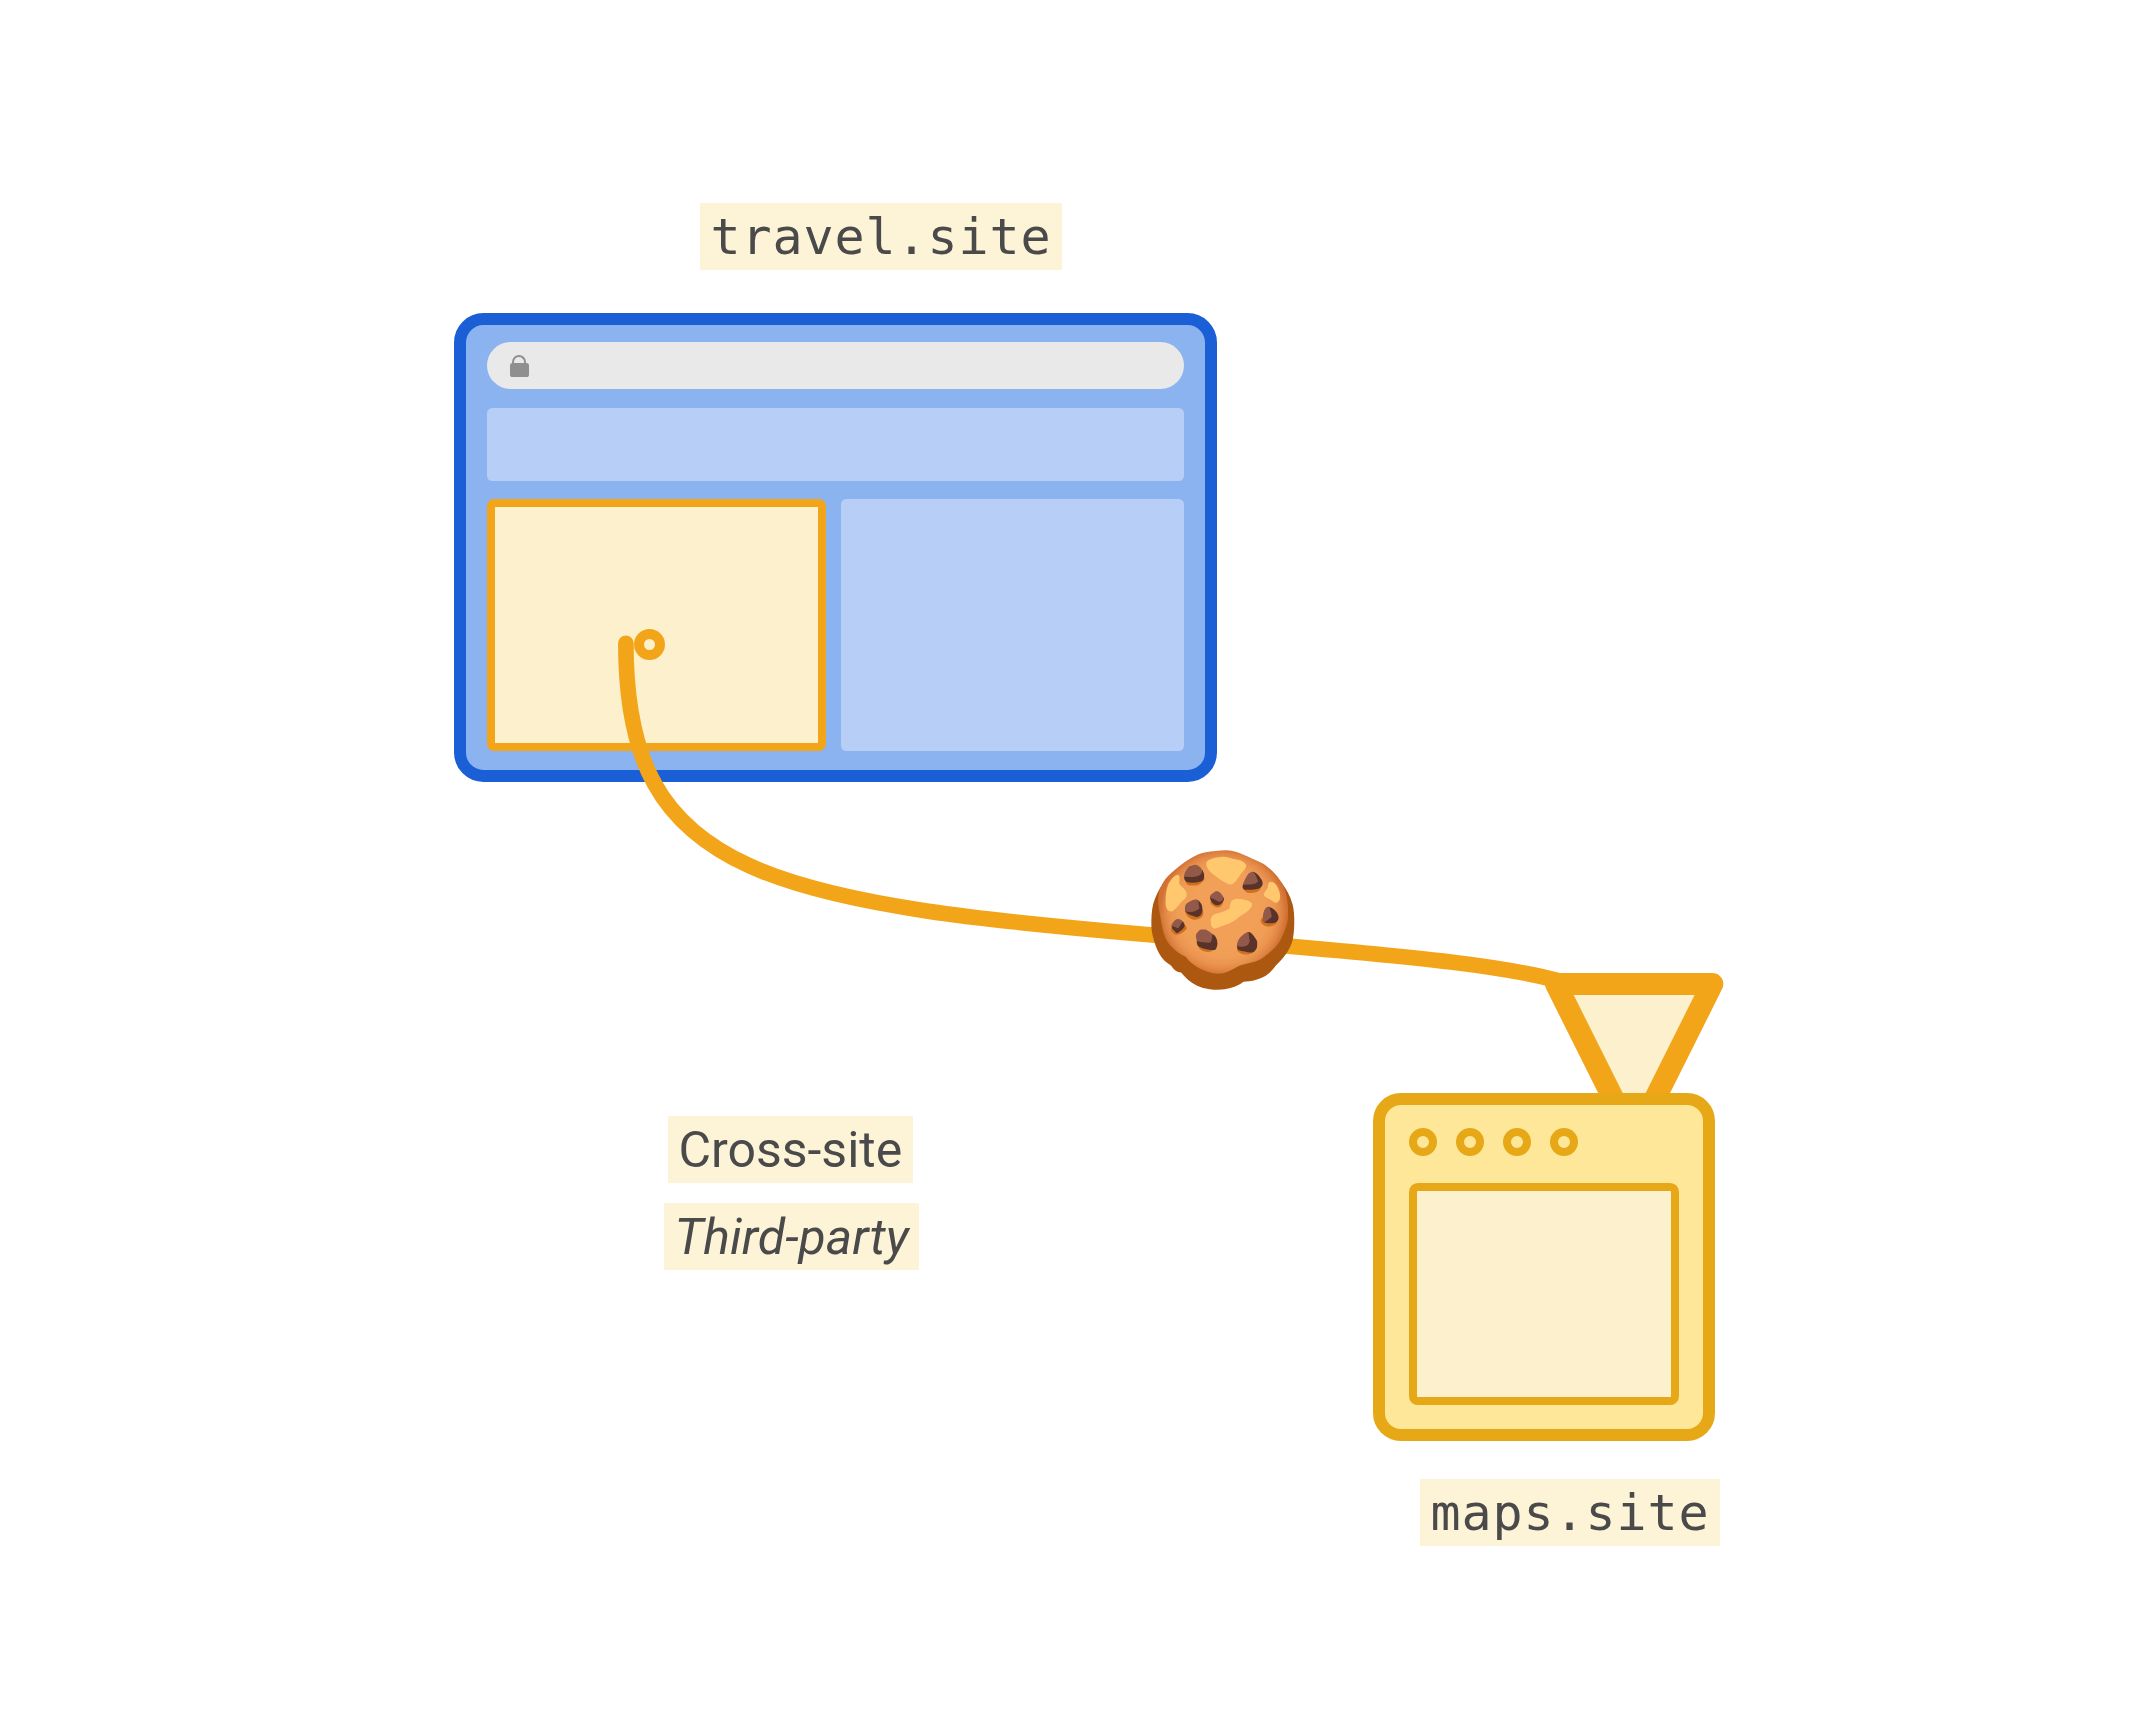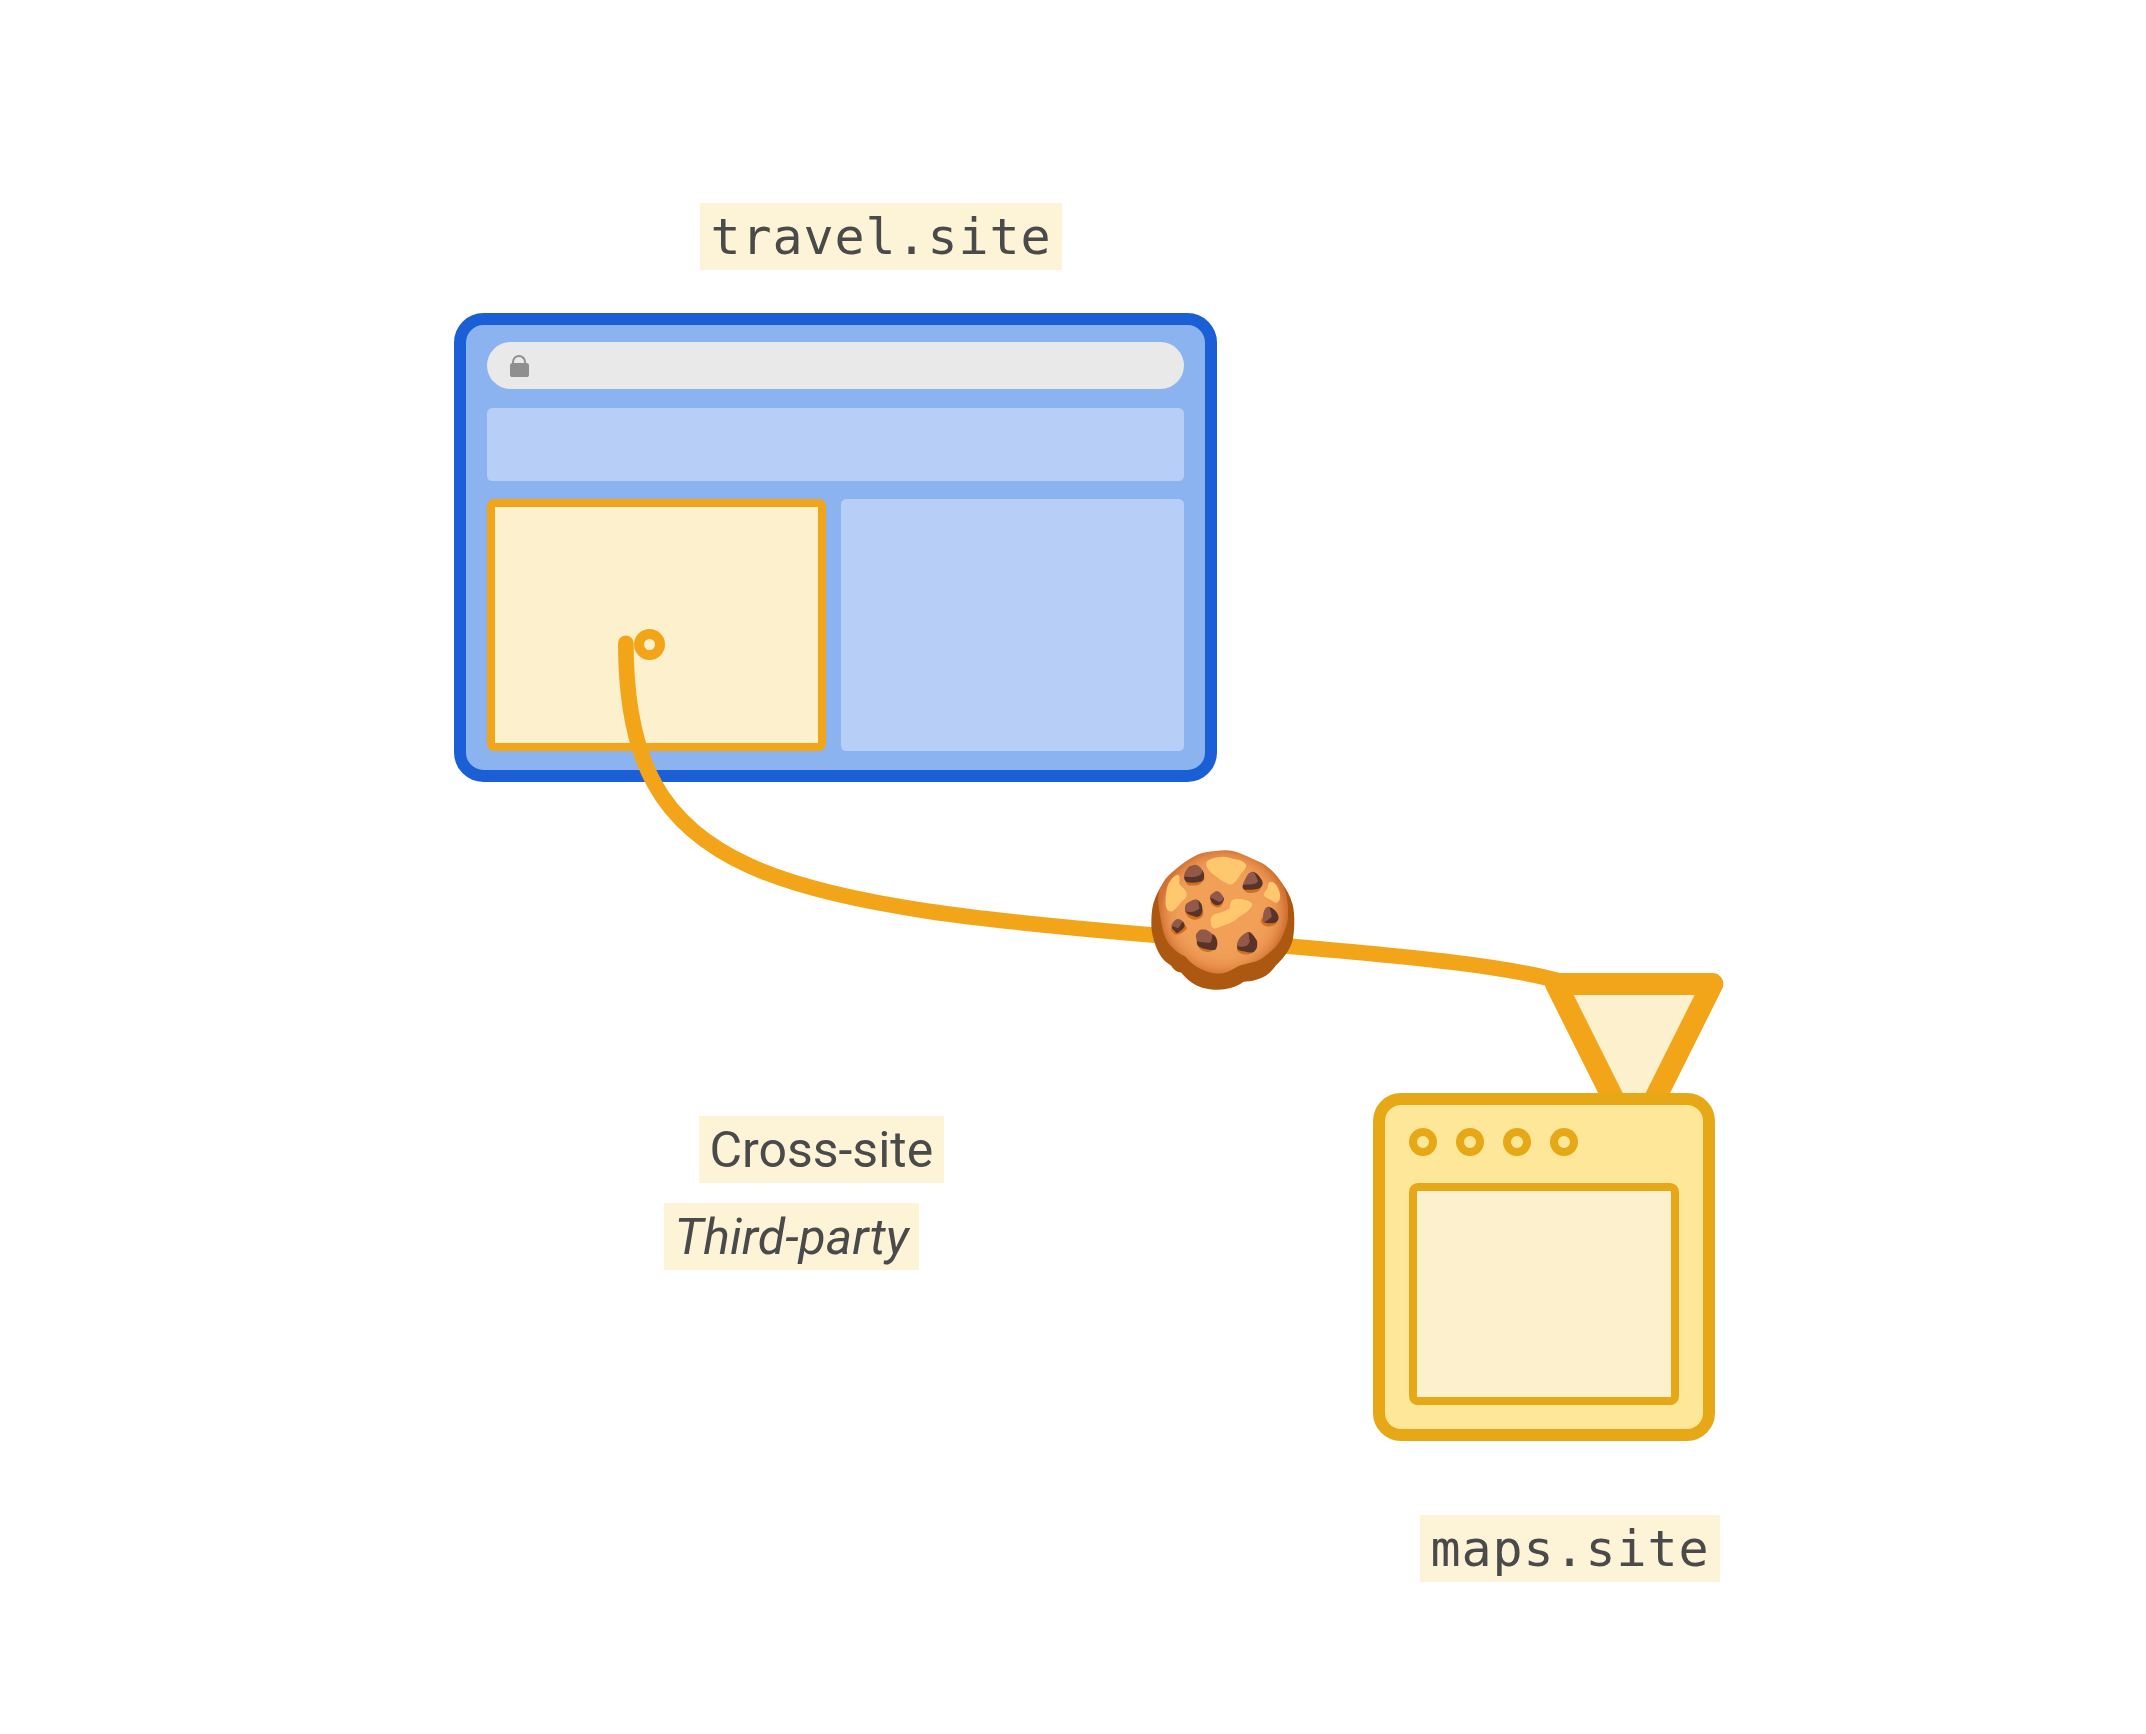--- a/index.html
+++ b/index.html
@@ -200,29 +200,29 @@
         <path d="M1,1 L11,6 L1,11 Z" fill="#fdf0cc" stroke="#f3a51a" stroke-width="1.4" stroke-linejoin="round"></path>
       </marker>
     </defs>
     <path d="M 720 740
              C 720 1010, 880 1040, 1380 1080
              S 1880 1130, 1880 1258" fill="none" stroke="#f3a51a" stroke-width="18" stroke-linecap="round" marker-end="url(#arrowhead)"></path>
   </svg>
 
   <div class="cookie">🍪</div>
 
-  <div class="label sans" style="left:699px; top:1116px;">Cross-site</div>
+  <div class="label sans" style="left:668px; top:1116px;">Cross-site</div>
   <div class="label sans italic" style="left:664px; top:1203px;">Third-party</div>
 
   <div class="server">
     <div class="server-dots">
       <div class="d"></div>
       <div class="d"></div>
       <div class="d"></div>
       <div class="d"></div>
     </div>
     <div class="server-inner"></div>
   </div>
 
-  <div class="label mono" style="left:1420px; top:1479px;margin-top:36px;">maps.site</div>
+  <div class="label mono" style="left:1420px; top:1479px;">maps.site</div>
 
 </div>
 
 
 </body></html>

